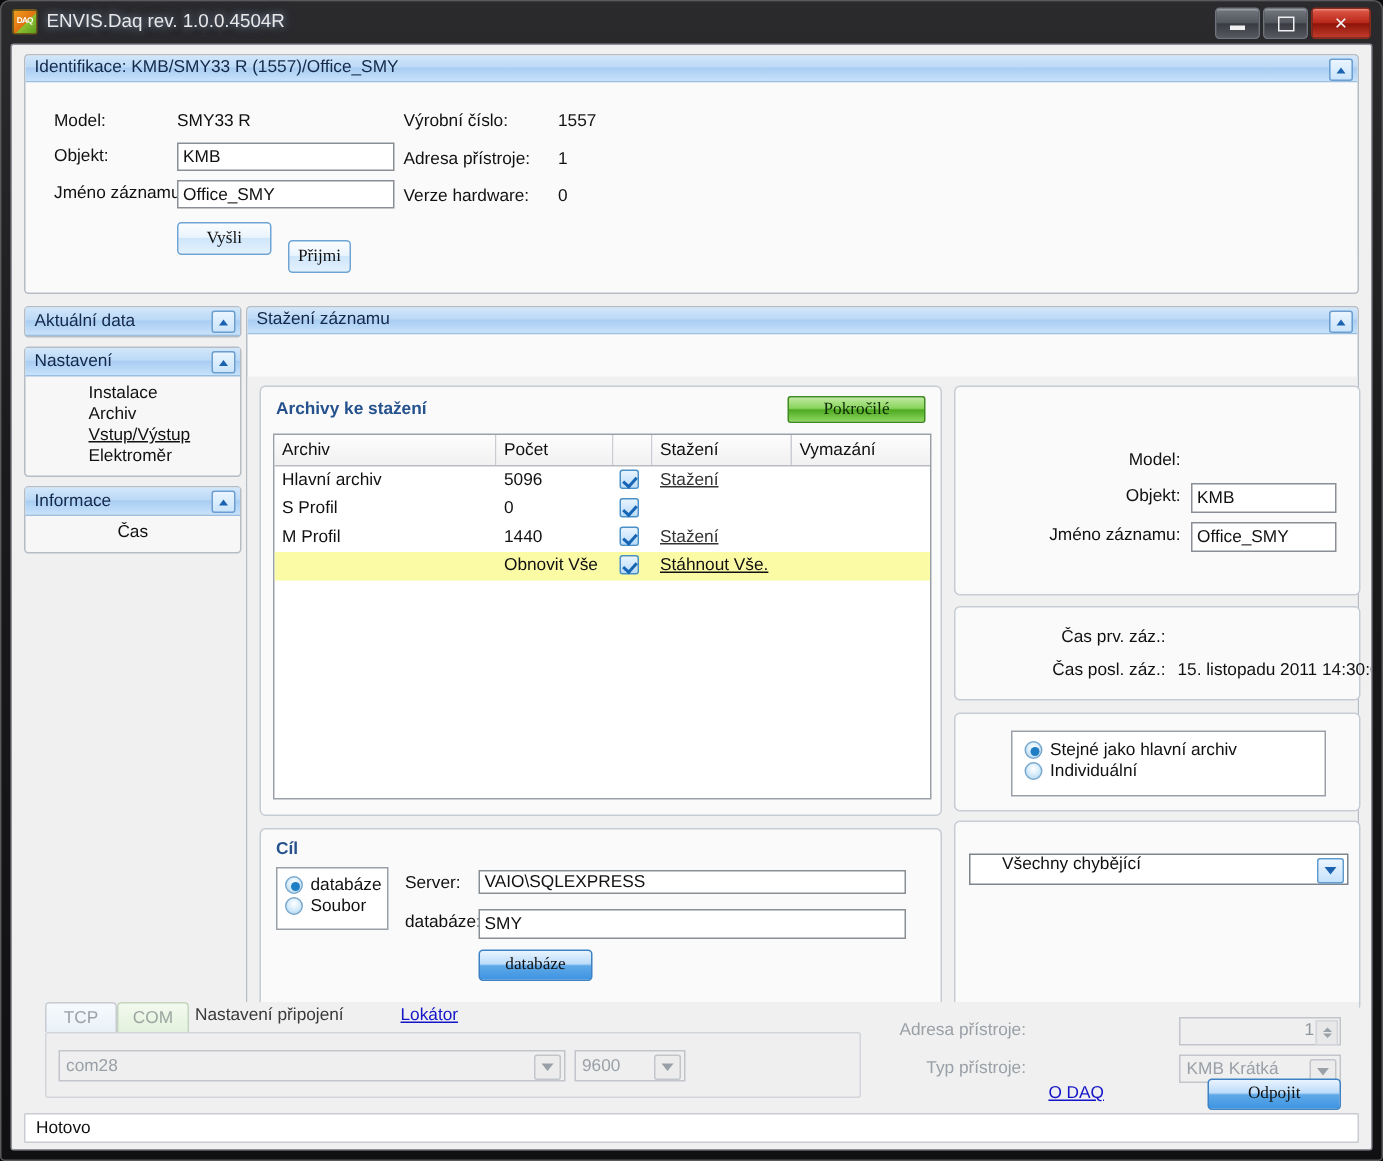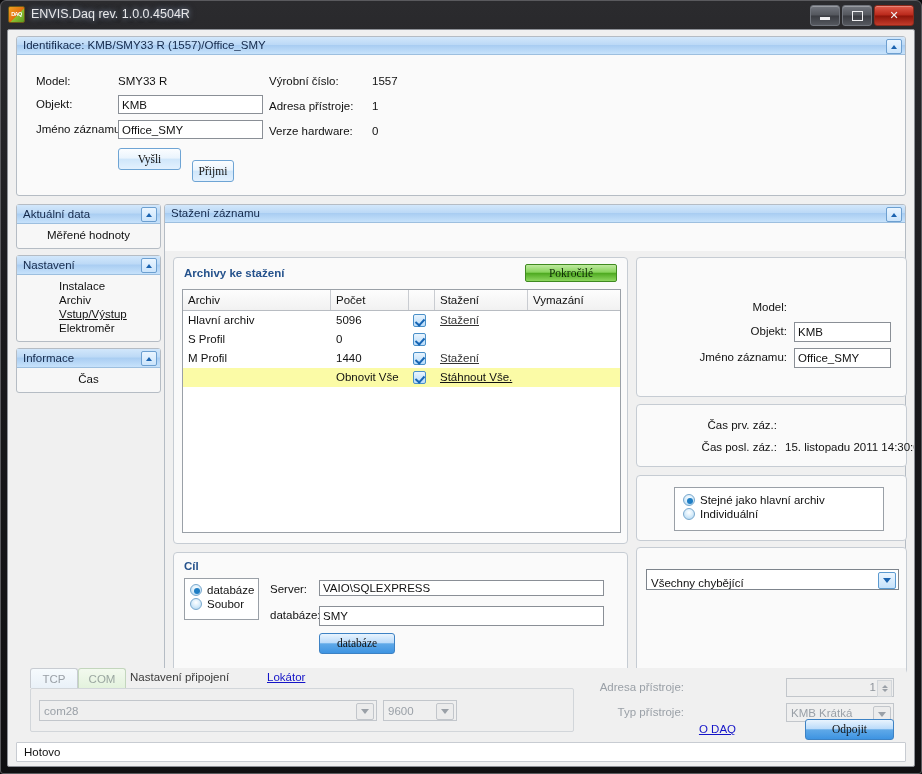--- a/index.html
+++ b/index.html
@@ -154,21 +154,21 @@
     display:inline-block;vertical-align:middle;position:relative;flex:none;
   }
   .rad.on:after{
     content:"";position:absolute;left:3px;top:3px;width:6px;height:6px;border-radius:50%;
     background:#1f7ec4;
   }
   .radrow{display:flex;align-items:center;gap:5px;font-size:11.5px;color:#111;margin:2px 0;}
   
   .combo{
     box-sizing:border-box;border:1px solid #7d848c;background:#fff;height:21px;
-    display:flex;align-items:flex-end;font-size:11.5px;color:#111;padding-left:4px;position:relative;
+    display:flex;align-items:flex-start;font-size:11.5px;color:#111;padding-left:21px;position:relative;
   }
   .combo .arrowbox{
     position:absolute;right:2px;top:2px;width:16px;height:15px;
     border:1px solid #5c9ad0;border-radius:2px;
     background:linear-gradient(180deg,#ecf6ff 0%,#c6e2fb 100%);
     display:flex;align-items:center;justify-content:center;
   }
   .caret-dn{
     width:0;height:0;border-left:4px solid transparent;border-right:4px solid transparent;
     border-top:5px solid #1b63b0;
@@ -274,23 +274,20 @@
     </div>
 
     <div id="sidebar">
 
       <div class="nav-grp">
         <div class="nav-head">
           <span>Aktuální data</span>
           <span class="collapse-btn">
               <span class="caret-up"></span>
             </span>
-        </div>
-        <div class="nav-items">
-          <div class="nav-item centered">Měřené hodnoty</div>
         </div>
       </div>
 
       <div class="nav-grp">
         <div class="nav-head">
           <span>Nastavení</span>
           <span class="collapse-btn">
               <span class="caret-up"></span>
             </span>
         </div>

